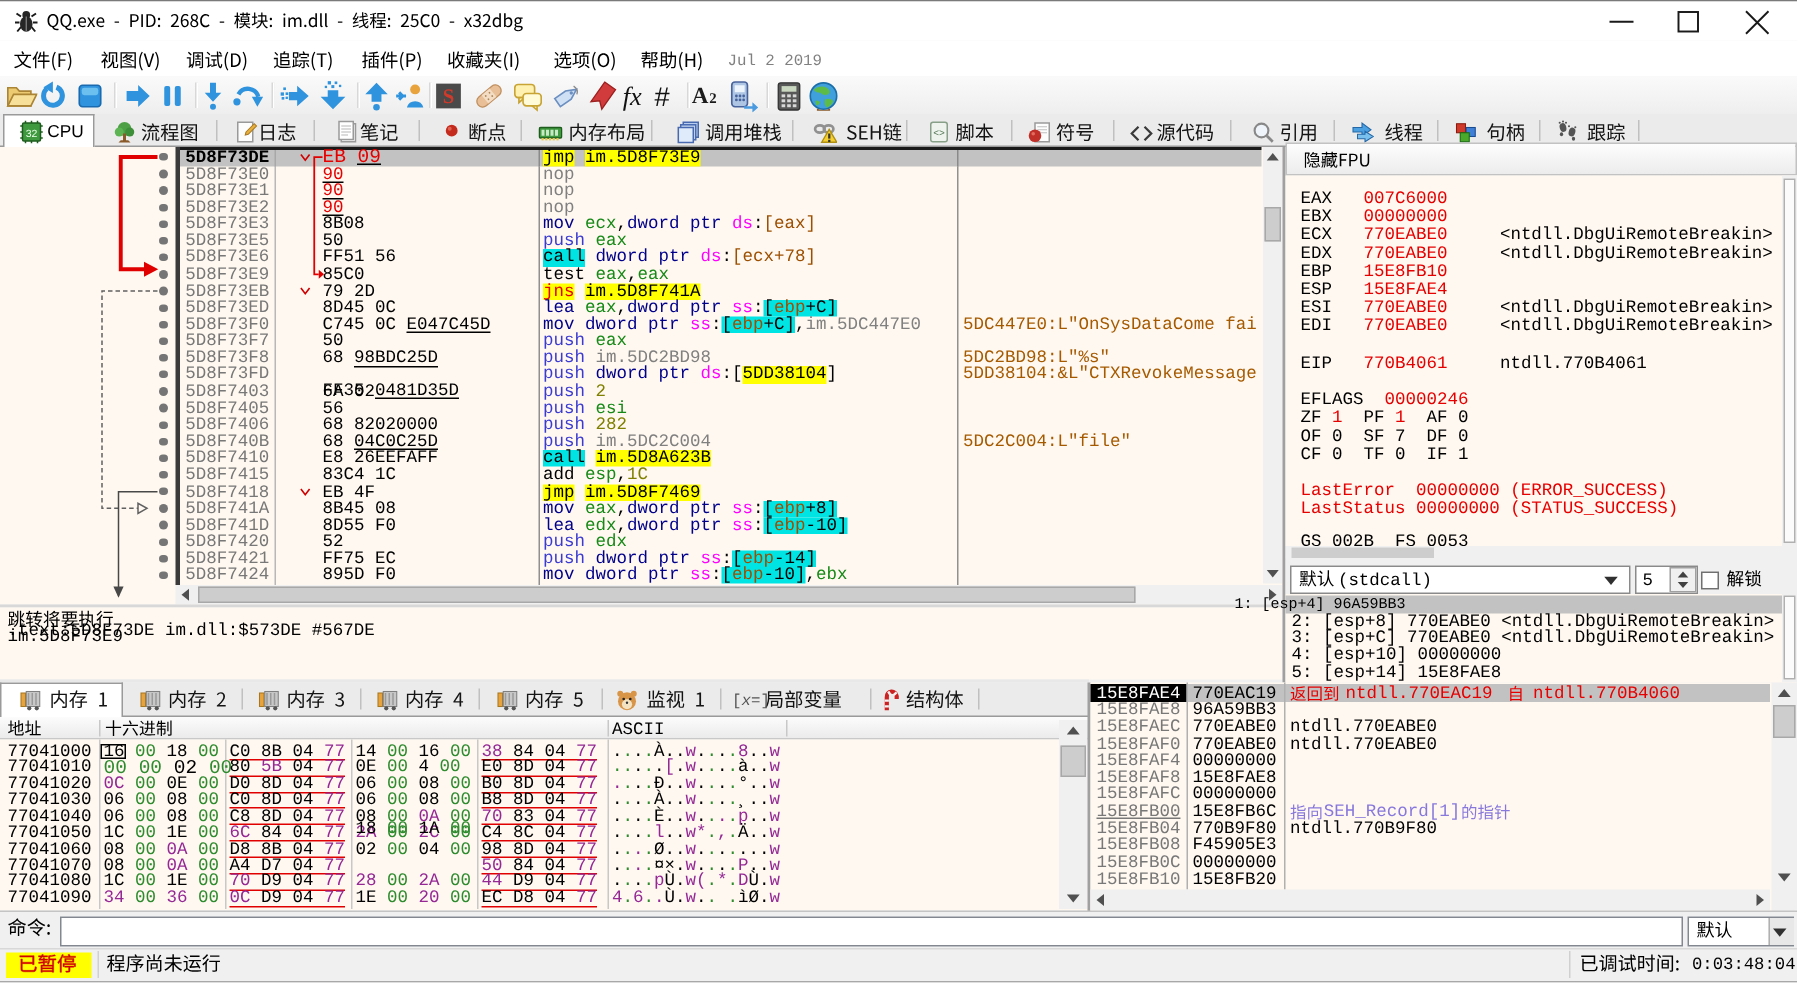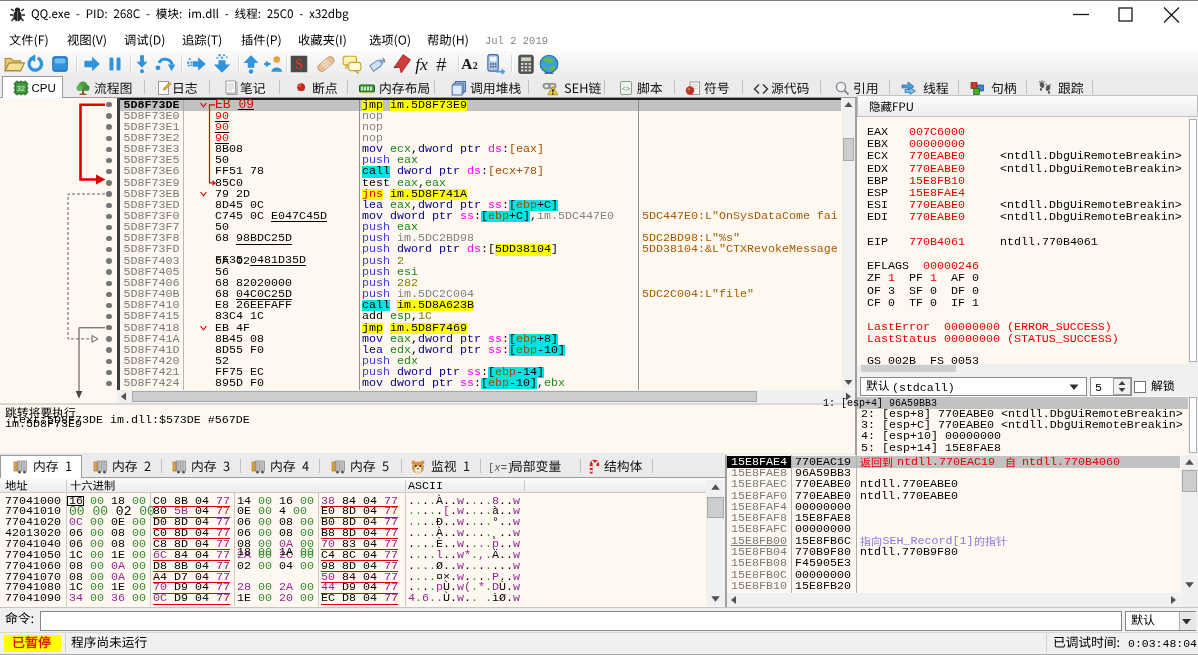--- a/index.html
+++ b/index.html
@@ -580,21 +580,21 @@
 <div class="m" style="left:123.5px;top:132.95px;font-size:11.66px;line-height:11.15px;color:#787878;">5D8F73E2</div>
 <div class="m" style="left:215px;top:132.95px;font-size:11.66px;line-height:11.15px;color:#000;"><span class="red u">90</span></div>
 <div class="m" style="left:362px;top:132.95px;font-size:11.66px;line-height:11.15px;color:#000;"><span class="g">nop</span></div>
 <div class="m" style="left:123.5px;top:144.1px;font-size:11.66px;line-height:11.15px;color:#787878;">5D8F73E3</div>
 <div class="m" style="left:215px;top:144.1px;font-size:11.66px;line-height:11.15px;color:#000;">8B08</div>
 <div class="m" style="left:362px;top:144.1px;font-size:11.66px;line-height:11.15px;color:#000;"><span class="k">mov</span> <span class="r">ecx</span>,<span class="k">dword ptr</span> <span class="seg">ds</span>:<span class="mem">[eax]</span></div>
 <div class="m" style="left:123.5px;top:155.25px;font-size:11.66px;line-height:11.15px;color:#787878;">5D8F73E5</div>
 <div class="m" style="left:215px;top:155.25px;font-size:11.66px;line-height:11.15px;color:#000;">50</div>
 <div class="m" style="left:362px;top:155.25px;font-size:11.66px;line-height:11.15px;color:#000;"><span class="p">push</span> <span class="r">eax</span></div>
 <div class="m" style="left:123.5px;top:166.4px;font-size:11.66px;line-height:11.15px;color:#787878;">5D8F73E6</div>
-<div class="m" style="left:215px;top:166.4px;font-size:11.66px;line-height:11.15px;color:#000;">FF51 78</div>
+<div class="m" style="left:215px;top:166.4px;font-size:11.66px;line-height:11.15px;color:#000;">FF51 56</div>
 <div class="m" style="left:362px;top:166.4px;font-size:11.66px;line-height:11.15px;color:#000;"><span class="c">call</span> <span class="k">dword ptr</span> <span class="seg">ds</span>:<span class="mem">[ecx+78]</span></div>
 <div class="m" style="left:123.5px;top:177.55px;font-size:11.66px;line-height:11.15px;color:#787878;">5D8F73E9</div>
 <div class="m" style="left:215px;top:177.55px;font-size:11.66px;line-height:11.15px;color:#000;">85C0</div>
 <div class="m" style="left:362px;top:177.55px;font-size:11.66px;line-height:11.15px;color:#000;">test <span class="r">eax</span>,<span class="r">eax</span></div>
 <div class="m" style="left:123.5px;top:188.7px;font-size:11.66px;line-height:11.15px;color:#787878;">5D8F73EB</div>
 <div class="m" style="left:215px;top:188.7px;font-size:11.66px;line-height:11.15px;color:#000;">79 2D</div>
 <div class="m" style="left:362px;top:188.7px;font-size:11.66px;line-height:11.15px;color:#000;"><span class="y red">jns</span> <span class="y">im.5D8F741A</span></div>
 <div class="m" style="left:123.5px;top:199.85000000000002px;font-size:11.66px;line-height:11.15px;color:#787878;">5D8F73ED</div>
 <div class="m" style="left:215px;top:199.85000000000002px;font-size:11.66px;line-height:11.15px;color:#000;">8D45 0C</div>
 <div class="m" style="left:362px;top:199.85000000000002px;font-size:11.66px;line-height:11.15px;color:#000;"><span class="k">lea</span> <span class="r">eax</span>,<span class="k">dword ptr</span> <span class="seg">ss</span>:<span class="c">[<span class="mem">ebp</span>+C]</span></div>
@@ -704,21 +704,21 @@
 <div class="m" style="left:867px;top:139.2px;font-size:11.66px;line-height:11.15px;color:#000;">EBX   <span class="red">00000000</span></div>
 <div class="m" style="left:867px;top:151.4px;font-size:11.66px;line-height:11.15px;color:#000;">ECX   <span class="red">770EABE0</span>     &lt;ntdll.DbgUiRemoteBreakin&gt;</div>
 <div class="m" style="left:867px;top:163.6px;font-size:11.66px;line-height:11.15px;color:#000;">EDX   <span class="red">770EABE0</span>     &lt;ntdll.DbgUiRemoteBreakin&gt;</div>
 <div class="m" style="left:867px;top:175.8px;font-size:11.66px;line-height:11.15px;color:#000;">EBP   <span class="red">15E8FB10</span></div>
 <div class="m" style="left:867px;top:188.0px;font-size:11.66px;line-height:11.15px;color:#000;">ESP   <span class="red">15E8FAE4</span></div>
 <div class="m" style="left:867px;top:200.2px;font-size:11.66px;line-height:11.15px;color:#000;">ESI   <span class="red">770EABE0</span>     &lt;ntdll.DbgUiRemoteBreakin&gt;</div>
 <div class="m" style="left:867px;top:212.4px;font-size:11.66px;line-height:11.15px;color:#000;">EDI   <span class="red">770EABE0</span>     &lt;ntdll.DbgUiRemoteBreakin&gt;</div>
 <div class="m" style="left:867px;top:236.8px;font-size:11.66px;line-height:11.15px;color:#000;">EIP   <span class="red">770B4061</span>     ntdll.770B4061</div>
 <div class="m" style="left:867px;top:261.2px;font-size:11.66px;line-height:11.15px;color:#000;">EFLAGS  <span class="red">00000246</span></div>
 <div class="m" style="left:867px;top:273.4px;font-size:11.66px;line-height:11.15px;color:#000;">ZF <span class="red">1</span>  PF <span class="red">1</span>  AF 0</div>
-<div class="m" style="left:867px;top:285.6px;font-size:11.66px;line-height:11.15px;color:#000;">OF 3  SF 0  DF 0</div>
+<div class="m" style="left:867px;top:285.6px;font-size:11.66px;line-height:11.15px;color:#000;">OF 0  SF 7  DF 0</div>
 <div class="m" style="left:867px;top:297.8px;font-size:11.66px;line-height:11.15px;color:#000;">CF 0  TF 0  IF 1</div>
 <div class="m" style="left:867px;top:322.2px;font-size:11.66px;line-height:11.15px;color:#000;"><span class="red">LastError  00000000 (ERROR_SUCCESS)</span></div>
 <div class="m" style="left:867px;top:334.4px;font-size:11.66px;line-height:11.15px;color:#000;"><span class="red">LastStatus 00000000 (STATUS_SUCCESS)</span></div>
 <div class="m" style="left:867px;top:355.6px;font-size:11.66px;line-height:11.15px;color:#000;">GS 002B  FS 0053</div>
 <div style="position:absolute;left:1188px;top:117px;width:10px;height:247px;background:#f0f0f0"></div>
 <div style="position:absolute;left:1189px;top:119px;width:8px;height:243px;background:#fbfbfb;border:1px solid #b0b0b0;box-sizing:border-box"></div>
 <div style="position:absolute;left:857px;top:364px;width:331px;height:9px;background:#f0f0f0"></div>
 <div style="position:absolute;left:861px;top:365px;width:95px;height:7px;background:#cdcdcd"></div>
 <div style="position:absolute;left:857px;top:373px;width:341px;height:23px;background:#f0f0f0"></div>
 <div style="position:absolute;left:860px;top:377px;width:227px;height:18.5px;background:#fff;border:1px solid #8a8a8a;box-sizing:border-box"></div>
@@ -917,21 +917,21 @@
 <div class="m" style="left:153px;top:506.45000000000005px;font-size:11.66px;line-height:11.15px;color:#000;"><span class="ru"><span style="color:#000">80</span> <span style="color:#952895">5B</span> <span style="color:#000">04</span> <span style="color:#952895">77</span></span></div>
 <div class="m" style="left:237px;top:506.45000000000005px;font-size:11.66px;line-height:11.15px;color:#000;"><span style="color:#000">0E</span> <span style="color:#2e8b2e">00</span> <span style="color:#000">4</span> <span style="color:#2e8b2e">00</span></div>
 <div class="m" style="left:321px;top:506.45000000000005px;font-size:11.66px;line-height:11.15px;color:#000;"><span class="ru"><span style="color:#000">E0</span> <span style="color:#000">8D</span> <span style="color:#000">04</span> <span style="color:#952895">77</span></span></div>
 <div class="m" style="left:408px;top:506.45000000000005px;font-size:11.66px;line-height:11.15px;color:#000;"><span style="color:#2e8b2e">.</span><span style="color:#2e8b2e">.</span><span style="color:#000">.</span><span style="color:#2e8b2e">.</span><span style="color:#000">.</span><span style="color:#952895">[</span><span style="color:#000">.</span><span style="color:#952895">w</span><span style="color:#000">.</span><span style="color:#2e8b2e">.</span><span style="color:#000">.</span><span style="color:#2e8b2e">.</span><span style="color:#000">à</span><span style="color:#000">.</span><span style="color:#000">.</span><span style="color:#952895">w</span></div>
 <div class="m" style="left:5px;top:517.3000000000001px;font-size:11.66px;line-height:11.15px;color:#000;">77041020</div>
 <div class="m" style="left:69px;top:517.3000000000001px;font-size:11.66px;line-height:11.15px;color:#000;"><span style="color:#952895">0C</span> <span style="color:#2e8b2e">00</span> <span style="color:#000">0E</span> <span style="color:#2e8b2e">00</span></div>
 <div class="m" style="left:153px;top:517.3000000000001px;font-size:11.66px;line-height:11.15px;color:#000;"><span class="ru"><span style="color:#000">D0</span> <span style="color:#000">8D</span> <span style="color:#000">04</span> <span style="color:#952895">77</span></span></div>
 <div class="m" style="left:237px;top:517.3000000000001px;font-size:11.66px;line-height:11.15px;color:#000;"><span style="color:#000">06</span> <span style="color:#2e8b2e">00</span> <span style="color:#000">08</span> <span style="color:#2e8b2e">00</span></div>
 <div class="m" style="left:321px;top:517.3000000000001px;font-size:11.66px;line-height:11.15px;color:#000;"><span class="ru"><span style="color:#000">B0</span> <span style="color:#000">8D</span> <span style="color:#000">04</span> <span style="color:#952895">77</span></span></div>
 <div class="m" style="left:408px;top:517.3000000000001px;font-size:11.66px;line-height:11.15px;color:#000;"><span style="color:#952895">.</span><span style="color:#2e8b2e">.</span><span style="color:#000">.</span><span style="color:#2e8b2e">.</span><span style="color:#000">Ð</span><span style="color:#000">.</span><span style="color:#000">.</span><span style="color:#952895">w</span><span style="color:#000">.</span><span style="color:#2e8b2e">.</span><span style="color:#000">.</span><span style="color:#2e8b2e">.</span><span style="color:#000">°</span><span style="color:#000">.</span><span style="color:#000">.</span><span style="color:#952895">w</span></div>
-<div class="m" style="left:5px;top:528.15px;font-size:11.66px;line-height:11.15px;color:#000;">42013020</div>
+<div class="m" style="left:5px;top:528.15px;font-size:11.66px;line-height:11.15px;color:#000;">77041030</div>
 <div class="m" style="left:69px;top:528.15px;font-size:11.66px;line-height:11.15px;color:#000;"><span style="color:#000">06</span> <span style="color:#2e8b2e">00</span> <span style="color:#000">08</span> <span style="color:#2e8b2e">00</span></div>
 <div class="m" style="left:153px;top:528.15px;font-size:11.66px;line-height:11.15px;color:#000;"><span class="ru"><span style="color:#000">C0</span> <span style="color:#000">8D</span> <span style="color:#000">04</span> <span style="color:#952895">77</span></span></div>
 <div class="m" style="left:237px;top:528.15px;font-size:11.66px;line-height:11.15px;color:#000;"><span style="color:#000">06</span> <span style="color:#2e8b2e">00</span> <span style="color:#000">08</span> <span style="color:#2e8b2e">00</span></div>
 <div class="m" style="left:321px;top:528.15px;font-size:11.66px;line-height:11.15px;color:#000;"><span class="ru"><span style="color:#000">B8</span> <span style="color:#000">8D</span> <span style="color:#000">04</span> <span style="color:#952895">77</span></span></div>
 <div class="m" style="left:408px;top:528.15px;font-size:11.66px;line-height:11.15px;color:#000;"><span style="color:#000">.</span><span style="color:#2e8b2e">.</span><span style="color:#000">.</span><span style="color:#2e8b2e">.</span><span style="color:#000">À</span><span style="color:#000">.</span><span style="color:#000">.</span><span style="color:#952895">w</span><span style="color:#000">.</span><span style="color:#2e8b2e">.</span><span style="color:#000">.</span><span style="color:#2e8b2e">.</span><span style="color:#000">¸</span><span style="color:#000">.</span><span style="color:#000">.</span><span style="color:#952895">w</span></div>
 <div class="m" style="left:5px;top:539.0px;font-size:11.66px;line-height:11.15px;color:#000;">77041040</div>
 <div class="m" style="left:69px;top:539.0px;font-size:11.66px;line-height:11.15px;color:#000;"><span style="color:#000">06</span> <span style="color:#2e8b2e">00</span> <span style="color:#000">08</span> <span style="color:#2e8b2e">00</span></div>
 <div class="m" style="left:153px;top:539.0px;font-size:11.66px;line-height:11.15px;color:#000;"><span class="ru"><span style="color:#000">C8</span> <span style="color:#000">8D</span> <span style="color:#000">04</span> <span style="color:#952895">77</span></span></div>
 <div class="m" style="left:237px;top:539.0px;font-size:11.66px;line-height:11.15px;color:#000;"><span style="color:#000">08</span> <span style="color:#2e8b2e">00</span> <span style="color:#952895">0A</span> <span style="color:#2e8b2e">00</span></div>
 <div class="m" style="left:321px;top:539.0px;font-size:11.66px;line-height:11.15px;color:#000;"><span class="ru"><span style="color:#952895">70</span> <span style="color:#000">83</span> <span style="color:#000">04</span> <span style="color:#952895">77</span></span></div>

